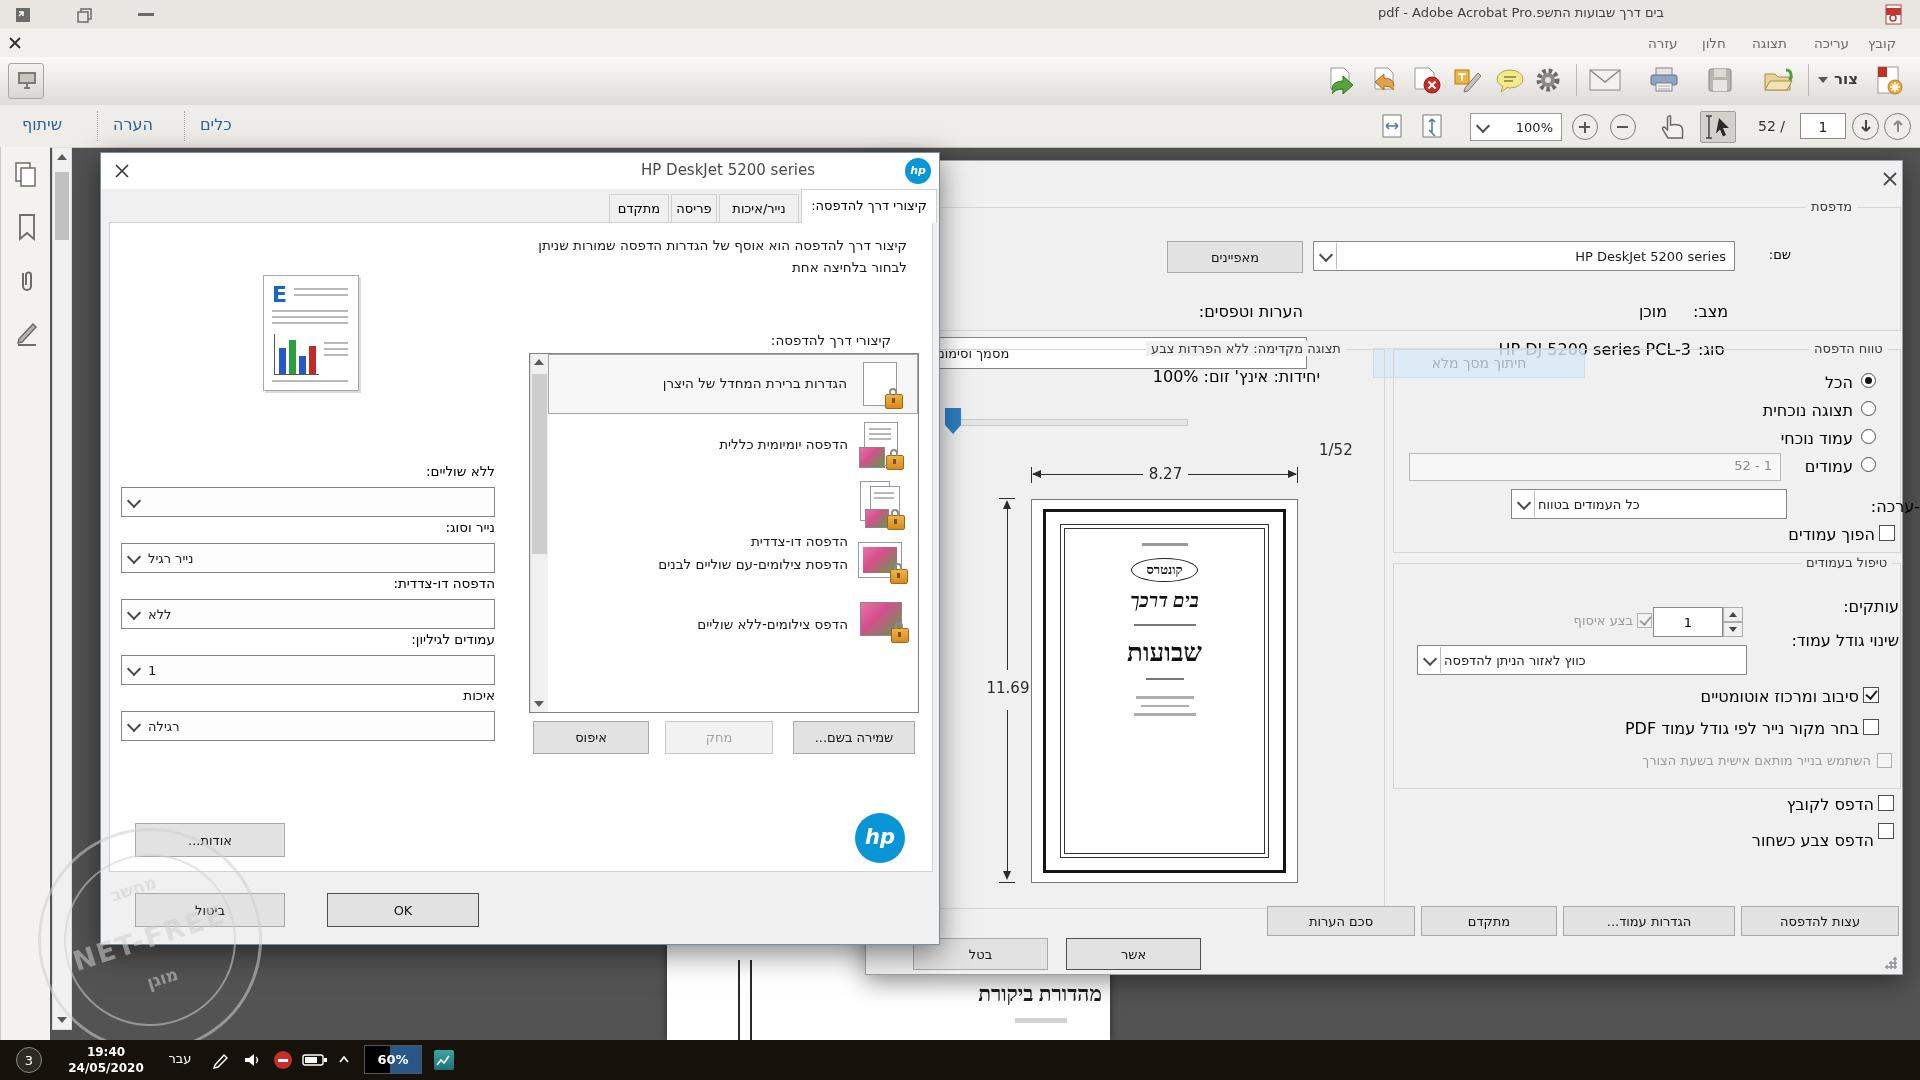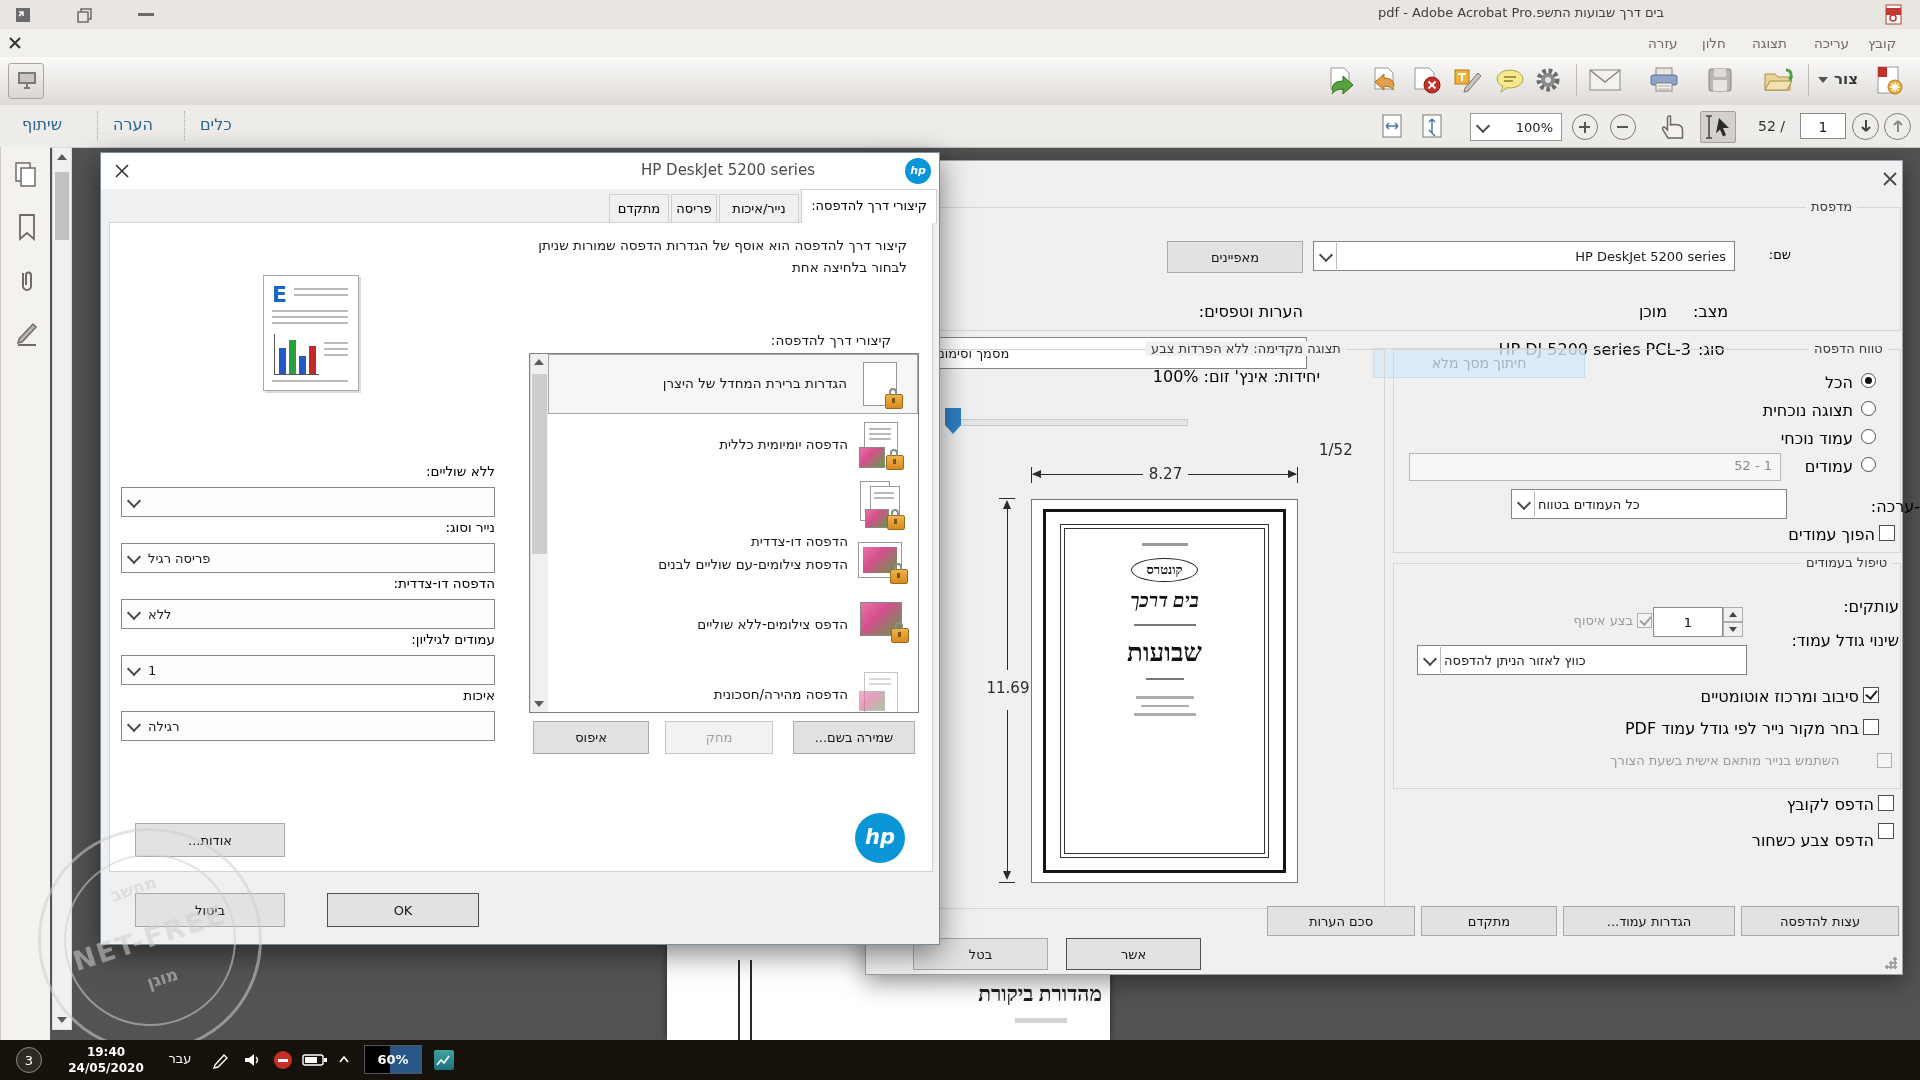--- a/index.html
+++ b/index.html
@@ -393,21 +393,21 @@
       <div class="dd" style="border-right:1px solid #bcbcbc;">
           <div class="chev"></div>
         </div>
       <div class="val nowrap">כווץ לאזור הניתן להדפסה</div>
     </div>
     <div class="chk on" style="left:997px;top:526px;"></div>
     <div class="abs nowrap lbl13 tr" style="left:857px;top:526px;width:136px;">סיבוב ומרכוז אוטומטיים</div>
     <div class="chk" style="left:997px;top:558px;"></div>
     <div class="abs nowrap lbl13 tr" style="left:783px;top:558px;width:210px;">בחר מקור נייר לפי גודל עמוד PDF</div>
     <div class="chk grayed" style="left:1011px;top:592px;width:15px;height:15px;"></div>
-    <div class="abs nowrap tr" style="left:713px;top:592px;width:292px;font-size:13px;color:#9b9b9b;text-align:center;">השתמש בנייר מותאם אישית בשעת הצורך</div>
+    <div class="abs nowrap tr" style="left:713px;top:592px;width:292px;font-size:13px;color:#9b9b9b;">השתמש בנייר מותאם אישית בשעת הצורך</div>
 
     <div class="chk" style="left:1012px;top:634px;"></div>
     <div class="abs nowrap lbl13 tr" style="left:930px;top:634px;width:78px;">הדפס לקובץ</div>
     <div class="chk" style="left:1012px;top:662px;"></div>
     <div class="abs nowrap lbl13 tr" style="left:896px;top:662px;width:112px;margin-top:8px;">הדפס צבע כשחור</div>
 
     <div class="wbtn" style="left:875px;top:745px;width:158px;height:30px;">עצות להדפסה</div>
     <div class="wbtn" style="left:697px;top:745px;width:172px;height:30px;">הגדרות עמוד...</div>
     <div class="wbtn" style="left:555px;top:745px;width:136px;height:30px;">מתקדם</div>
     <div class="wbtn" style="left:401px;top:745px;width:148px;height:30px;">סכם הערות</div>
@@ -514,46 +514,38 @@
       </div>
 
       <div class="abs" style="left:18px;top:180px;width:370px;height:60px;">
         <div class="abs nowrap tr" style="right:70px;top:22px;font-size:13.5px;color:#1a1a1a;">הדפסת צילומים-עם שוליים לבנים</div>
         <div class="abs" style="right:16px;top:8px;width:42px;height:34px;background:#fff;border:1px solid #9a9a9a;">
           <div class="ph" style="left:4px;top:4px;right:4px;bottom:4px;border:none;"></div>
           <div class="lk" style="right:-7px;bottom:-7px;"></div>
         </div>
       </div>
 
-      <div class="abs" style="left:18px;top:300px;width:370px;height:58px;">
-        <div class="abs nowrap tr" style="right:70px;top:32px;font-size:13.5px;color:#1a1a1a;">הדפסה מהירה/חסכונית</div>
-        <div class="pgico" style="right:20px;top:18px;border-color:#c4c4c4;">
-          <div class="docln" style="left:4px;top:5px;width:22px;background:#d8d8d8;"></div>
-            <div class="docln" style="left:4px;top:10px;width:22px;background:#d8d8d8;"></div>
-          <div class="ph" style="left:-6px;bottom:4px;width:24px;height:18px;opacity:.55;"></div>
-        </div>
-      </div>
     </div>
 
     <div class="wbtn" style="left:692px;top:568px;width:122px;height:33px;">שמירה בשם...</div>
     <div class="wbtn dis" style="left:564px;top:568px;width:108px;height:33px;">מחק</div>
     <div class="wbtn" style="left:432px;top:568px;width:116px;height:33px;">איפוס</div>
 
     <div class="abs nowrap tr" style="left:194px;top:310px;width:200px;font-size:13.5px;">ללא שוליים:</div>
     <div class="combo" style="left:20px;top:334px;width:374px;height:30px;">
       <div class="dd">
           <div class="chev"></div>
         </div>
     </div>
     <div class="abs nowrap tr" style="left:194px;top:366px;width:200px;font-size:13.5px;">נייר וסוג:</div>
     <div class="combo" style="left:20px;top:390px;width:374px;height:30px;">
       <div class="dd">
           <div class="chev"></div>
         </div>
-      <div class="val nowrap">פריסה רגיל</div>
+      <div class="val nowrap">נייר רגיל</div>
     </div>
     <div class="abs nowrap tr" style="left:194px;top:422px;width:200px;font-size:13.5px;">הדפסה דו-צדדית:</div>
     <div class="combo" style="left:20px;top:446px;width:374px;height:30px;">
       <div class="dd">
           <div class="chev"></div>
         </div>
       <div class="val nowrap">ללא</div>
     </div>
     <div class="abs nowrap tr" style="left:194px;top:478px;width:200px;font-size:13.5px;">עמודים לגיליון:</div>
     <div class="combo" style="left:20px;top:502px;width:374px;height:30px;">

